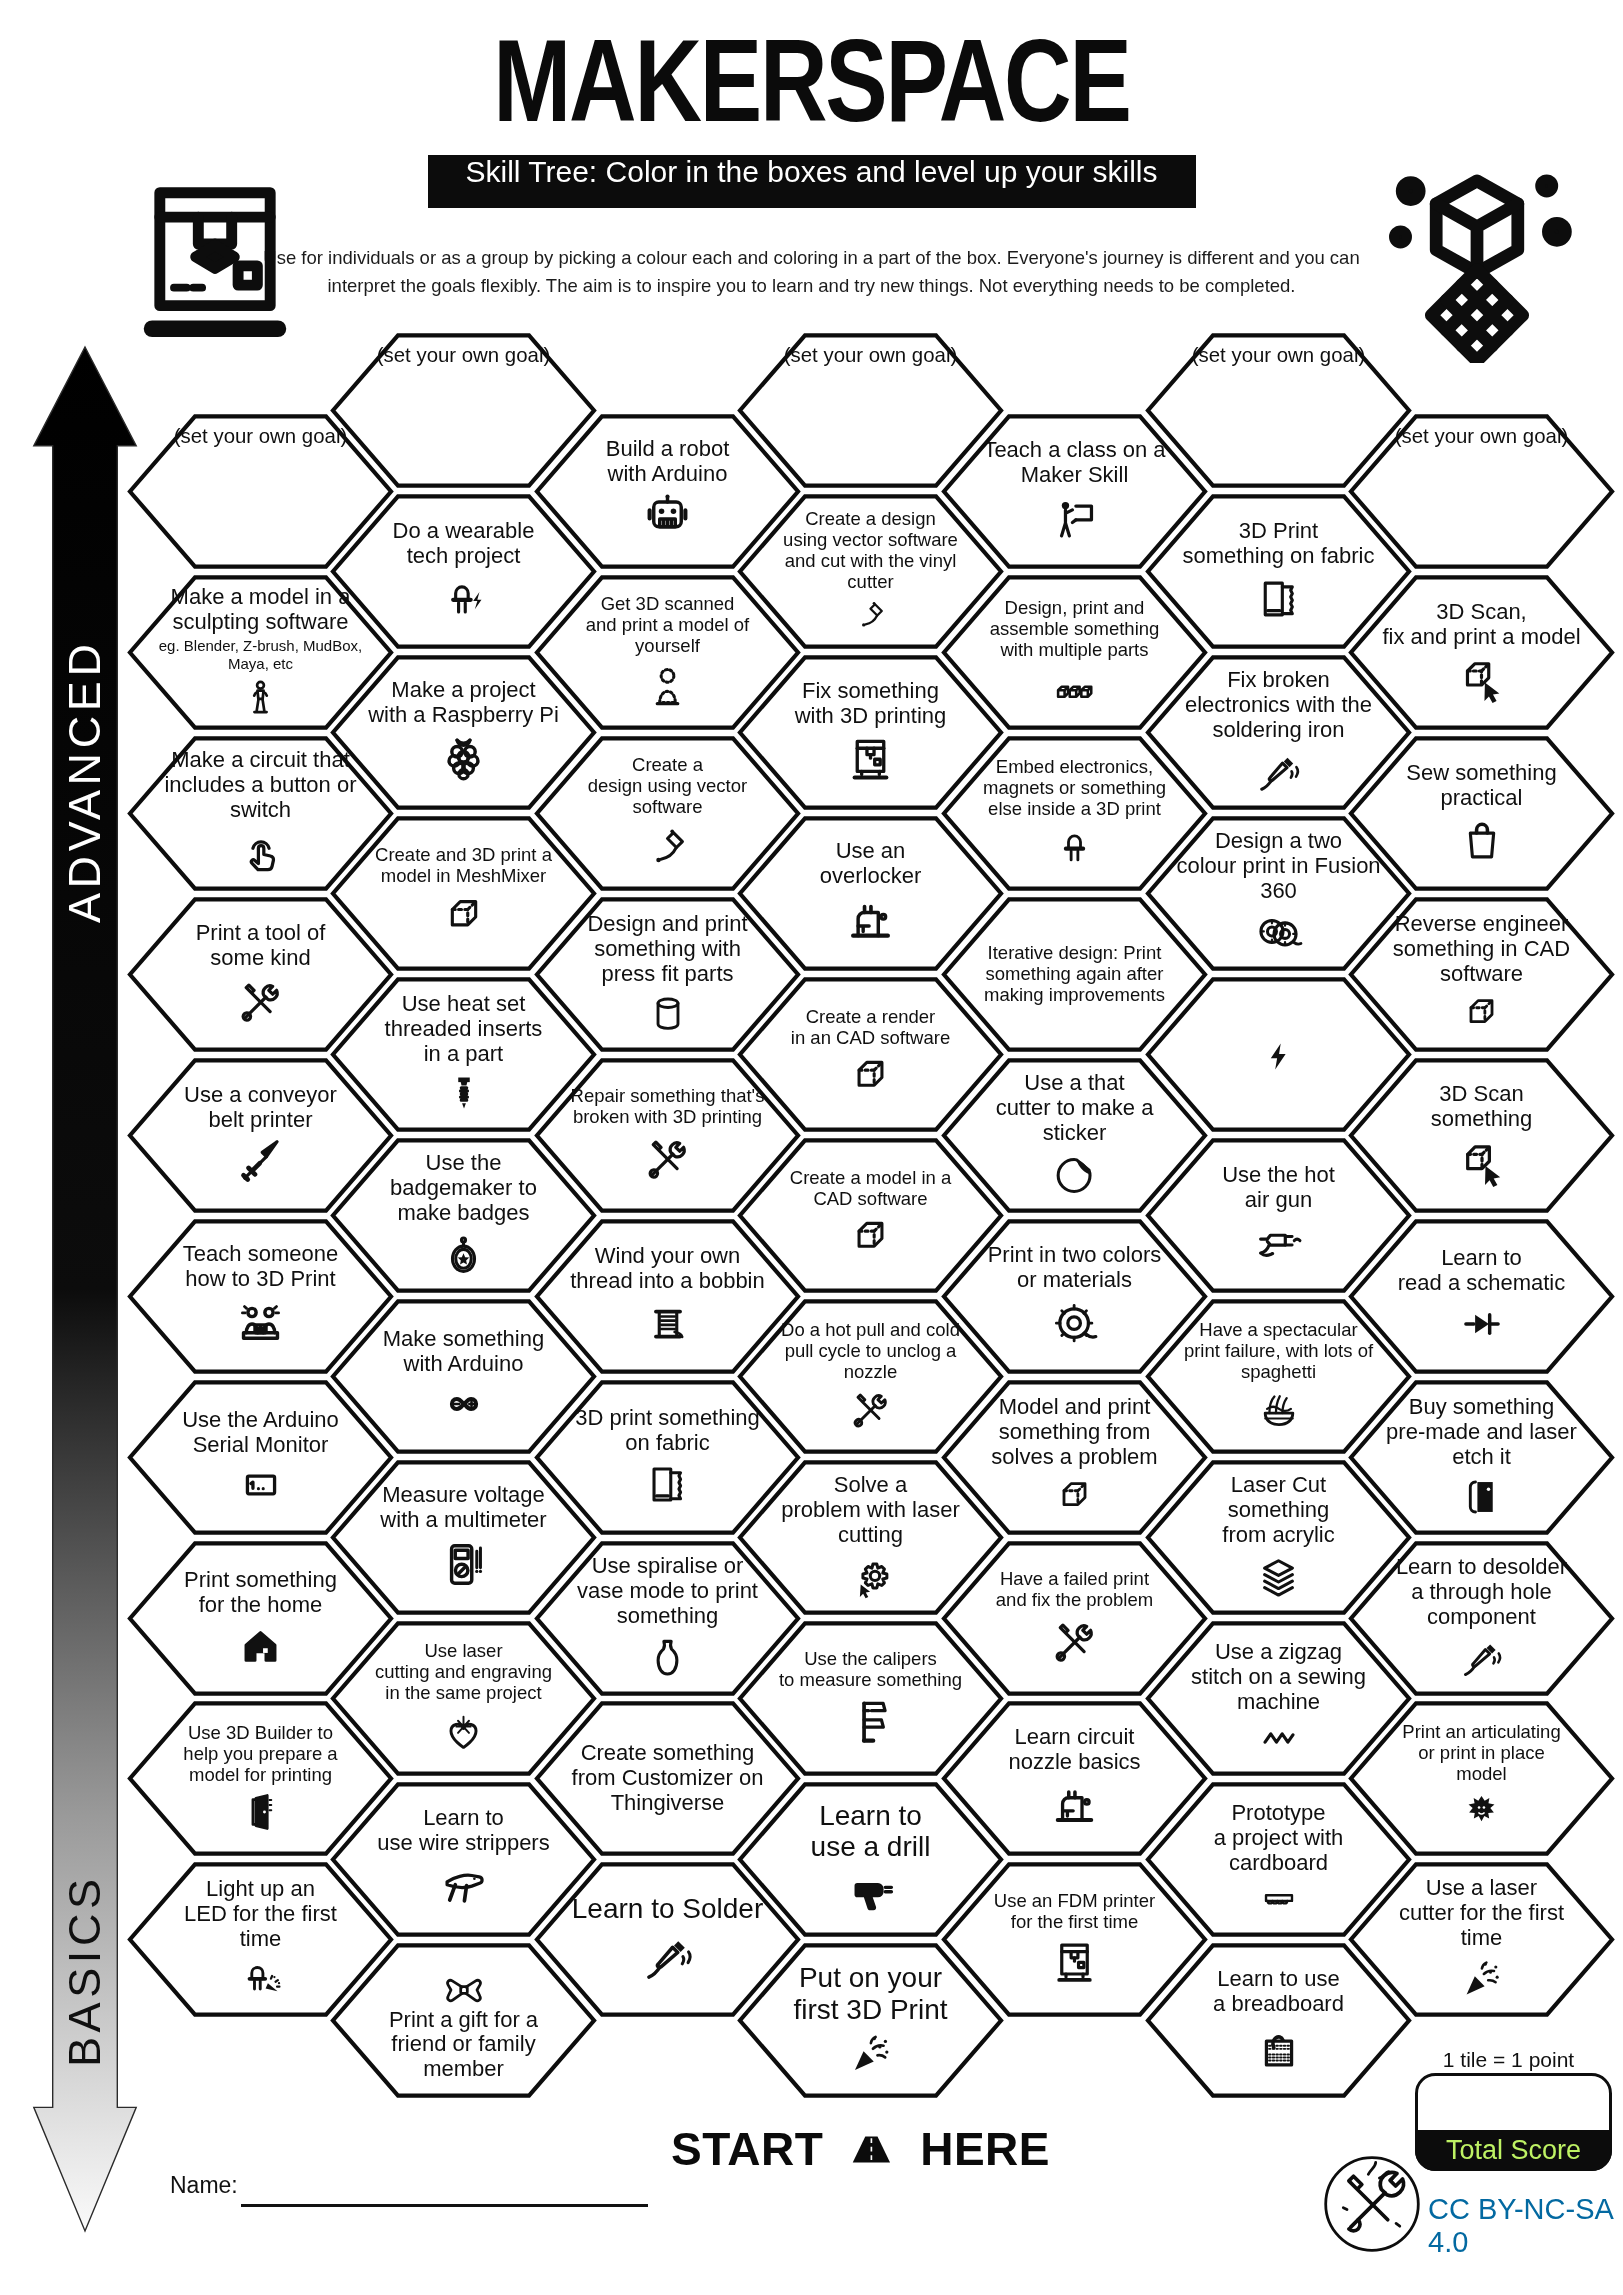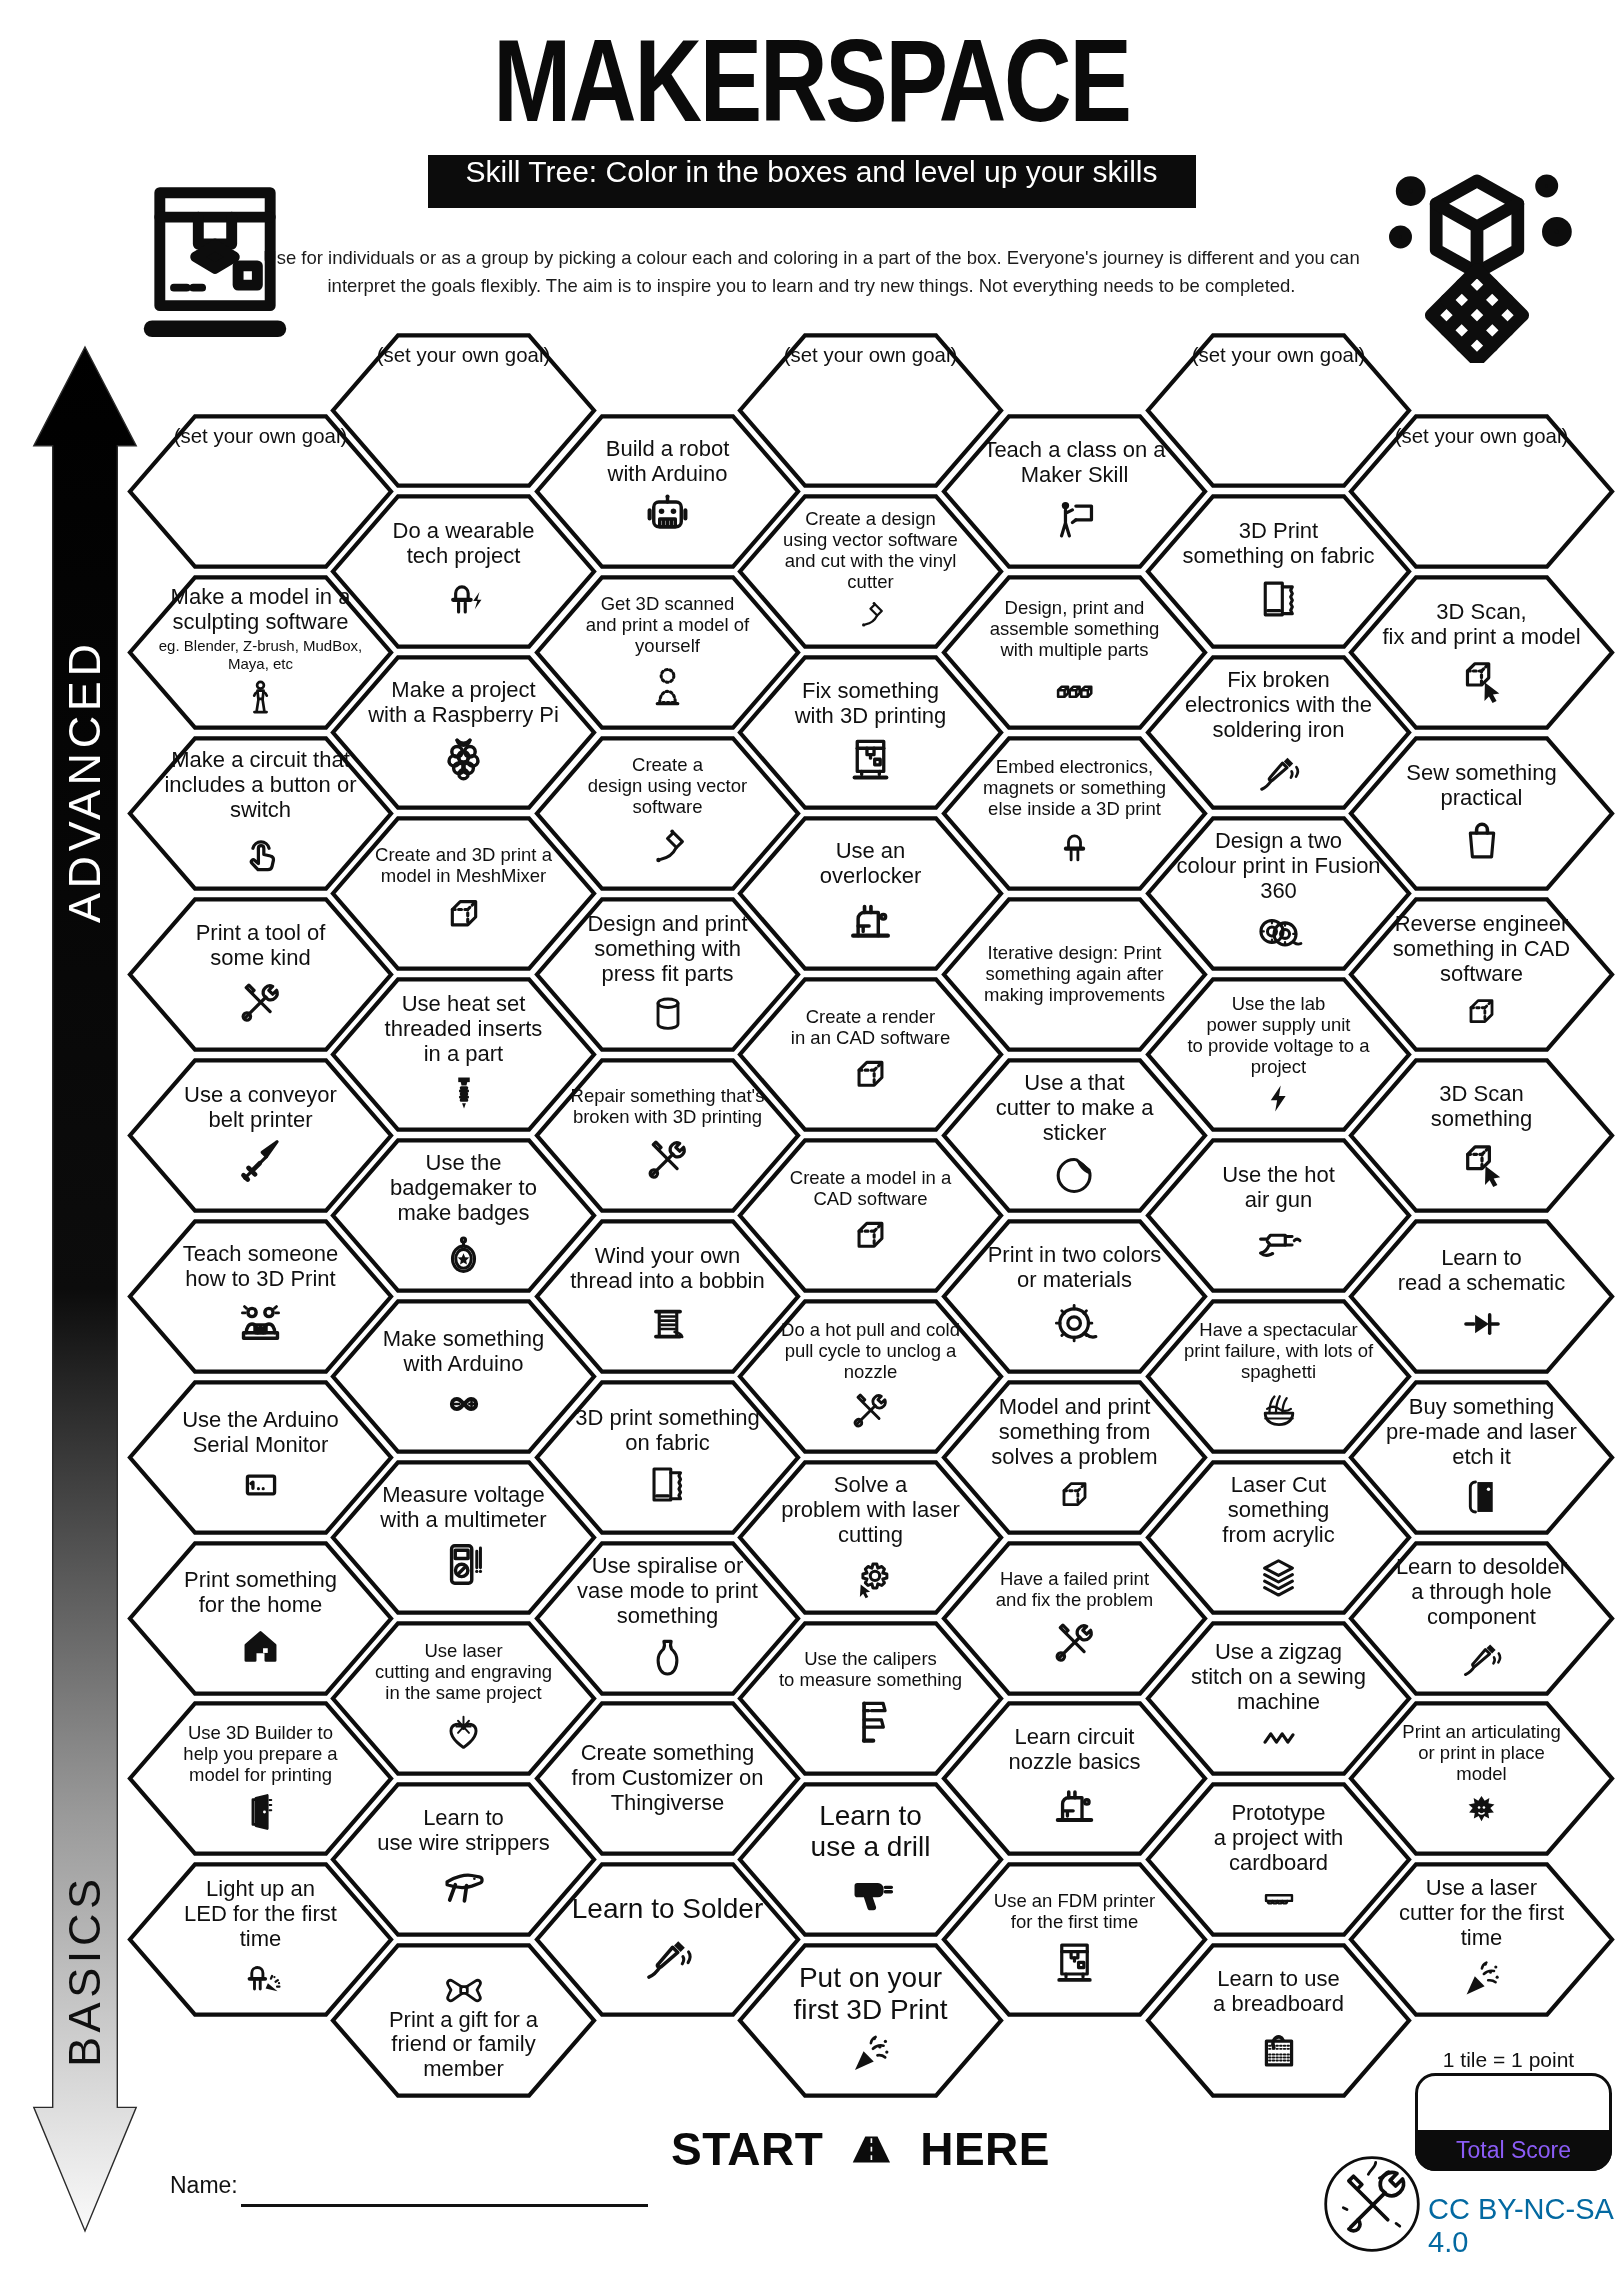--- a/index.html
+++ b/index.html
@@ -39,21 +39,21 @@
   .start-wrap{position:absolute;left:671px;top:2112px;width:379px;height:74px;
               display:flex;align-items:center;justify-content:center;gap:29px;}
   .start-word{font-size:46px;font-weight:bold;letter-spacing:0.5px;color:#0b0b0b;}
   .name-row{position:absolute;left:170px;top:2172px;font-size:23px;color:#111;}
   .name-line{position:absolute;left:241px;top:2204px;width:407px;height:2.8px;background:#111;}
   .tile-note{position:absolute;left:1402px;top:2048px;width:213px;text-align:center;font-size:21px;}
   .score-box{position:absolute;left:1415px;top:2073px;width:197px;height:98px;
              border:3.2px solid #0d0d0d;border-radius:20.4px;background:#fff;box-sizing:border-box;}
   .score-band{position:absolute;left:-3.2px;right:-3.2px;bottom:-3.2px;height:41px;background:#0c0c0c;
               border-radius:0 0 20.4px 20.4px;display:flex;align-items:center;justify-content:center;
-              color:#8b5cf6;font-size:23px;}
+              color:#bef264;font-size:27px;}
   .license-badge{position:absolute;left:1322px;top:2154px;z-index:5;}
   .license-text{position:absolute;left:1428px;top:2193px;font-size:29px;color:#0369a1;z-index:5;}
   .footer{position:absolute;left:0;top:2229px;width:100%;height:67px;background:#0c0c0c;
           display:flex;align-items:center;justify-content:space-between;box-sizing:border-box;
           padding:0 25px;color:#fff;}
   .footer .f-left{font-size:21px;}
   .footer .f-center{position:absolute;left:50%;transform:translateX(-50%);font-size:27px;letter-spacing:0.5px;}
   .footer .f-right{font-size:21px;}
 </style>
 </head>
@@ -1154,26 +1154,20 @@
               <path d="M19.6 16.4c1.2.9 2.3 1 3.4.5" stroke-width="1.4"></path>
             </g>
           </svg>
         </div>
       </div>
       <div class="hex  size-sm" style="left:1145px;top:977px">
         <svg class="hx-outline" viewBox="0 0 578 336">
           <polygon points="147,5 431,5 572,168 431,331 147,331 6,168" fill="#fff" stroke="#0d0d0d" stroke-width="9"></polygon>
         </svg>
         <div class="hx-content">
-          <div class="hx-label">
-            <div>Use the lab</div>
-            <div>power supply unit</div>
-            <div>to provide voltage to a</div>
-            <div>project</div>
-          </div>
           <svg class="hx-icon" style="height:33px" viewBox="0 0 24 24">
             <g fill="none" stroke="#111" stroke-width="1.5" stroke-linecap="round" stroke-linejoin="round">
               <path d="M13.6 2.6 6.4 13.2h4.6L9.6 21.4l7.6-11.2h-4.8z" fill="#111" stroke="none"></path>
             </g>
           </svg>
         </div>
       </div>
       <div class="hex  size-md" style="left:1145px;top:1138px">
         <svg class="hx-outline" viewBox="0 0 578 336">
           <polygon points="147,5 431,5 572,168 431,331 147,331 6,168" fill="#fff" stroke="#0d0d0d" stroke-width="9"></polygon>

